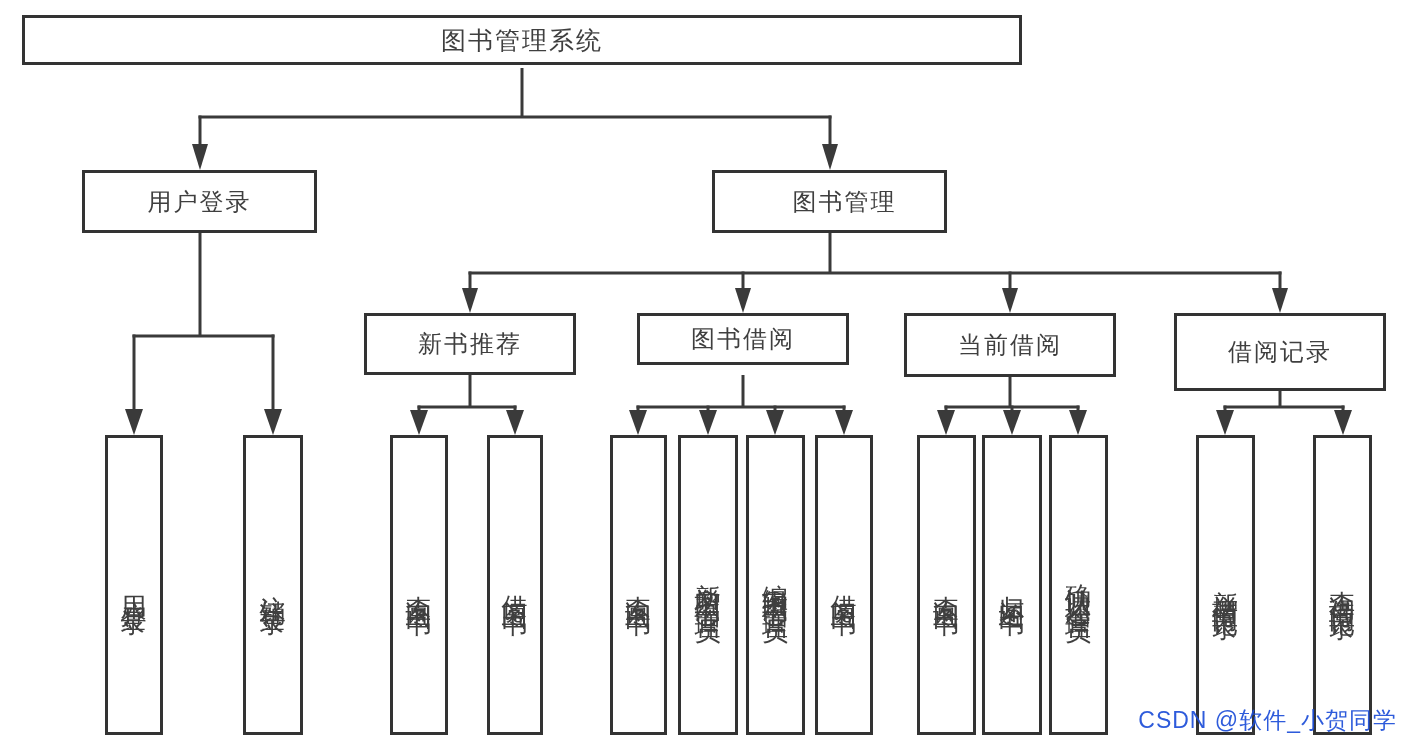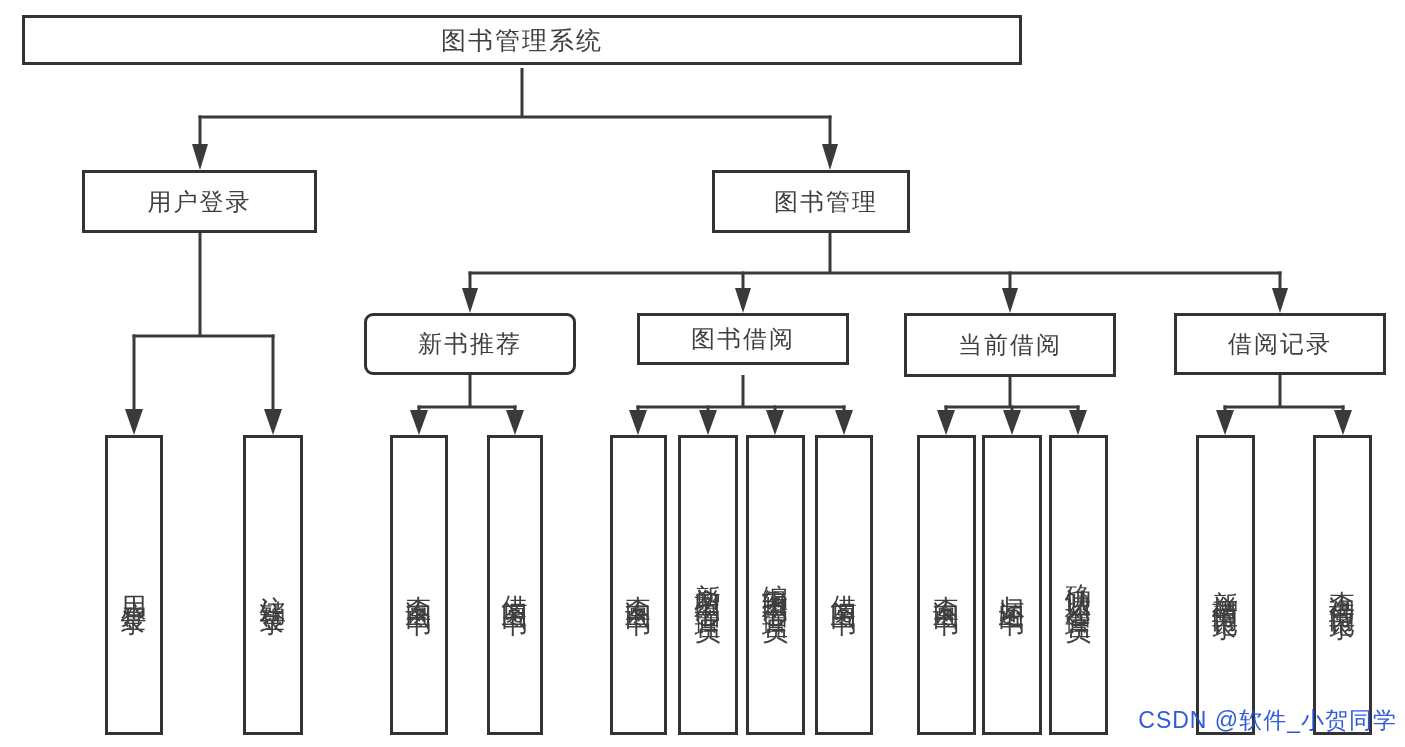--- a/index.html
+++ b/index.html
@@ -88,26 +88,26 @@
   <line x1="1223.5" y1="407" x2="1344.5" y2="407"></line>
   <line x1="1225" y1="405.5" x2="1225" y2="412"></line>
   <polygon points="1216,410 1234,410 1225,435"></polygon>
   <line x1="1343" y1="405.5" x2="1343" y2="412"></line>
   <polygon points="1334,410 1352,410 1343,435"></polygon>
 </svg>
 
 <div class="node" style="left:22px;top:15px;width:1000px;height:50px;font-size:25px;">图书管理系统</div>
 
 <div class="node" style="left:82px;top:170px;width:235px;height:63px;">用户登录</div>
-<div class="node" style="left:712px;top:170px;width:198px;height:63px;padding-left:30px;">图书管理</div>
+<div class="node" style="left:712px;top:170px;width:235px;height:63px;padding-left:30px;">图书管理</div>
 
-<div class="node" style="left:364px;top:313px;width:212px;height:62px;border-radius:9px;">新书推荐</div>
+<div class="node" style="left:364px;top:313px;width:212px;height:62px;">新书推荐</div>
 <div class="node" style="left:637px;top:313px;width:212px;height:52px;">图书借阅</div>
 <div class="node" style="left:904px;top:313px;width:212px;height:64px;">当前借阅</div>
-<div class="node" style="left:1174px;top:313px;width:212px;height:62px;">借阅记录</div>
+<div class="node" style="left:1174px;top:313px;width:212px;height:78px;">借阅记录</div>
 
 <div class="node vert" style="left:105px;top:435px;width:58px;height:300px;">用户登录</div>
 <div class="node vert" style="left:243px;top:435px;width:60px;height:300px;">注销登录</div>
 
 <div class="node vert" style="left:390px;top:435px;width:58px;height:300px;">查询图书</div>
 <div class="node vert" style="left:487px;top:435px;width:56px;height:300px;">借阅图书</div>
 
 <div class="node vert" style="left:610px;top:435px;width:57px;height:300px;">查询图书</div>
 <div class="node vert" style="left:678px;top:435px;width:60px;height:300px;">新增图书（管理员）</div>
 <div class="node vert" style="left:746px;top:435px;width:59px;height:300px;">编辑图书（管理员）</div>

